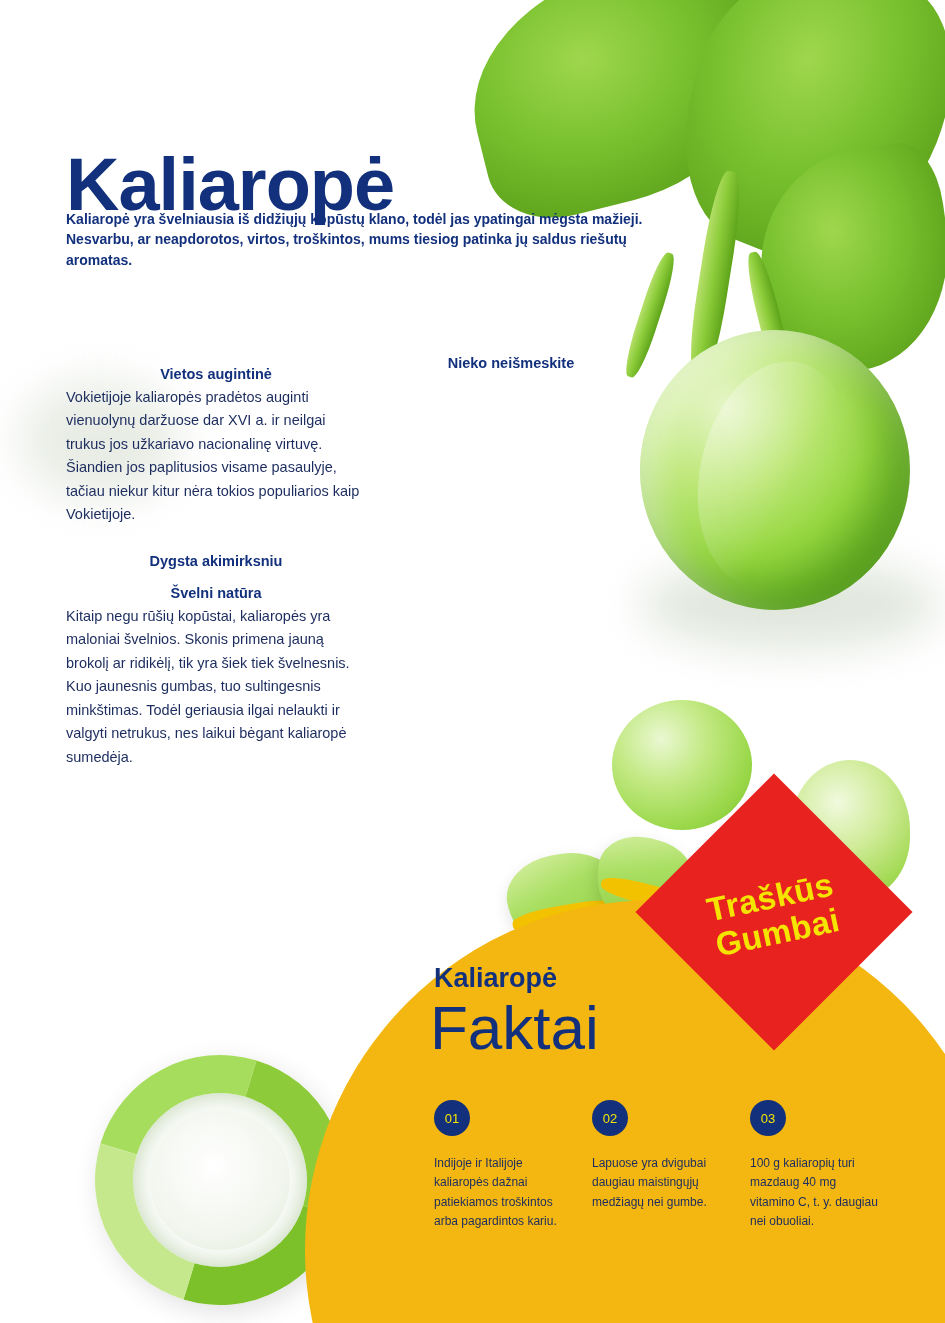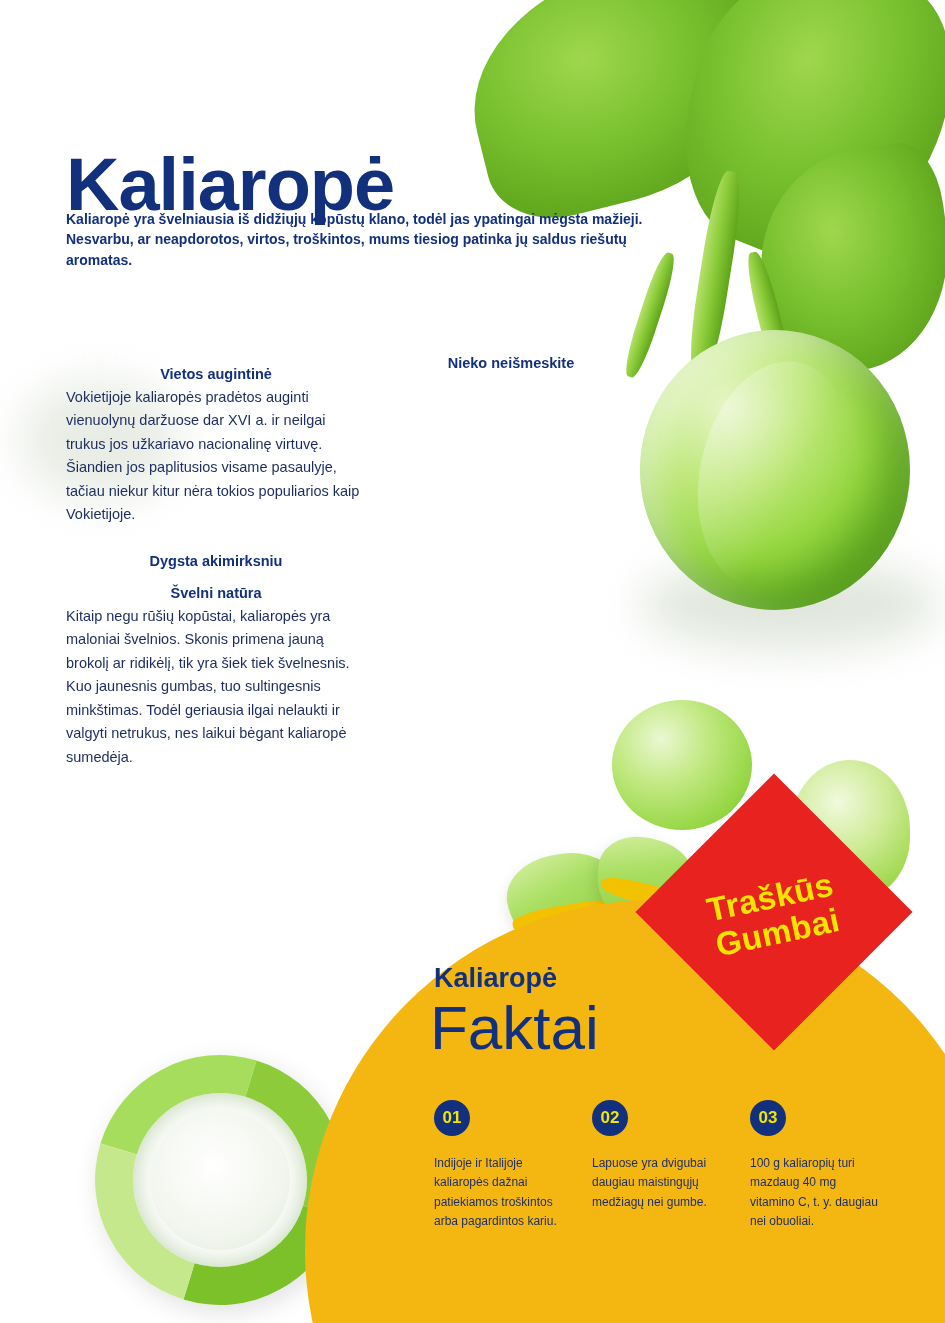--- a/index.html
+++ b/index.html
@@ -220,22 +220,22 @@
   }
   .fact {
     width: 134px;
   }
   .fact-badge {
     width: 36px;
     height: 36px;
     border-radius: 50%;
     background: #12307c;
     color: #f4e400;
-    font-size: 17px;
-    font-weight: bold;
+    font-size: 13px;
+    font-weight: normal;
     display: flex;
     align-items: center;
     justify-content: center;
     margin-bottom: 18px;
   }
   .fact-text {
     font-size: 12px;
     line-height: 1.62;
     color: #1c2c5e;
   }

